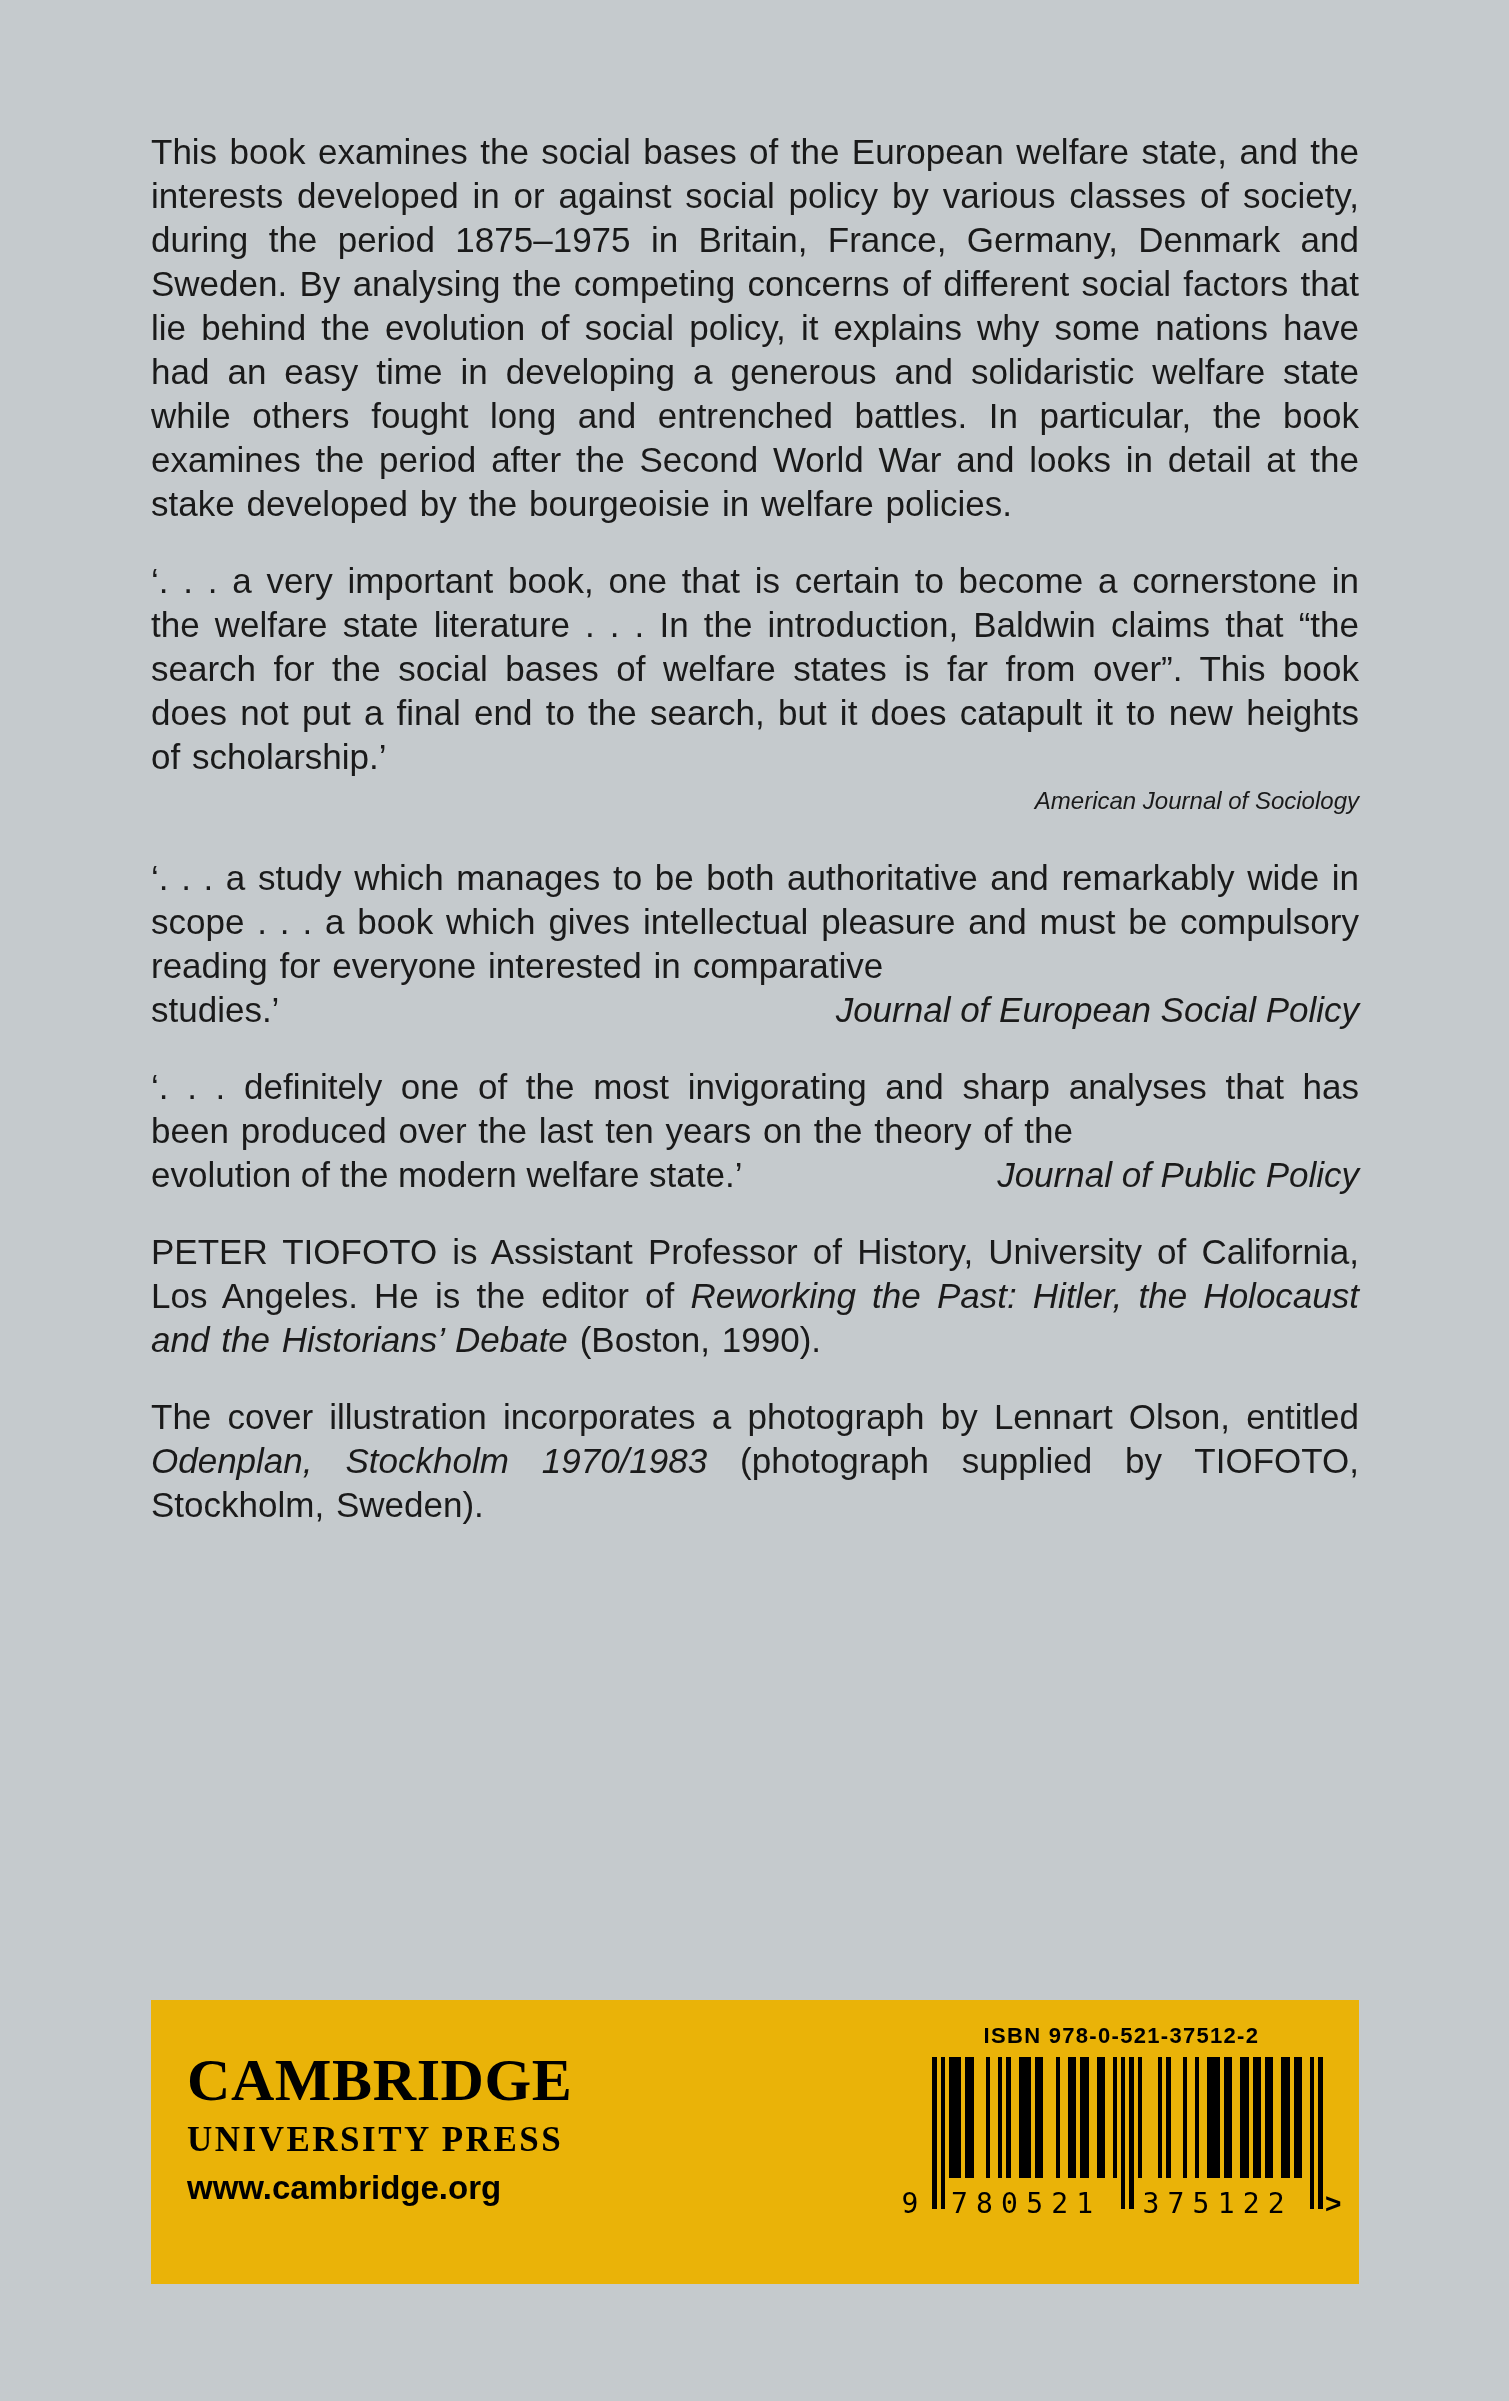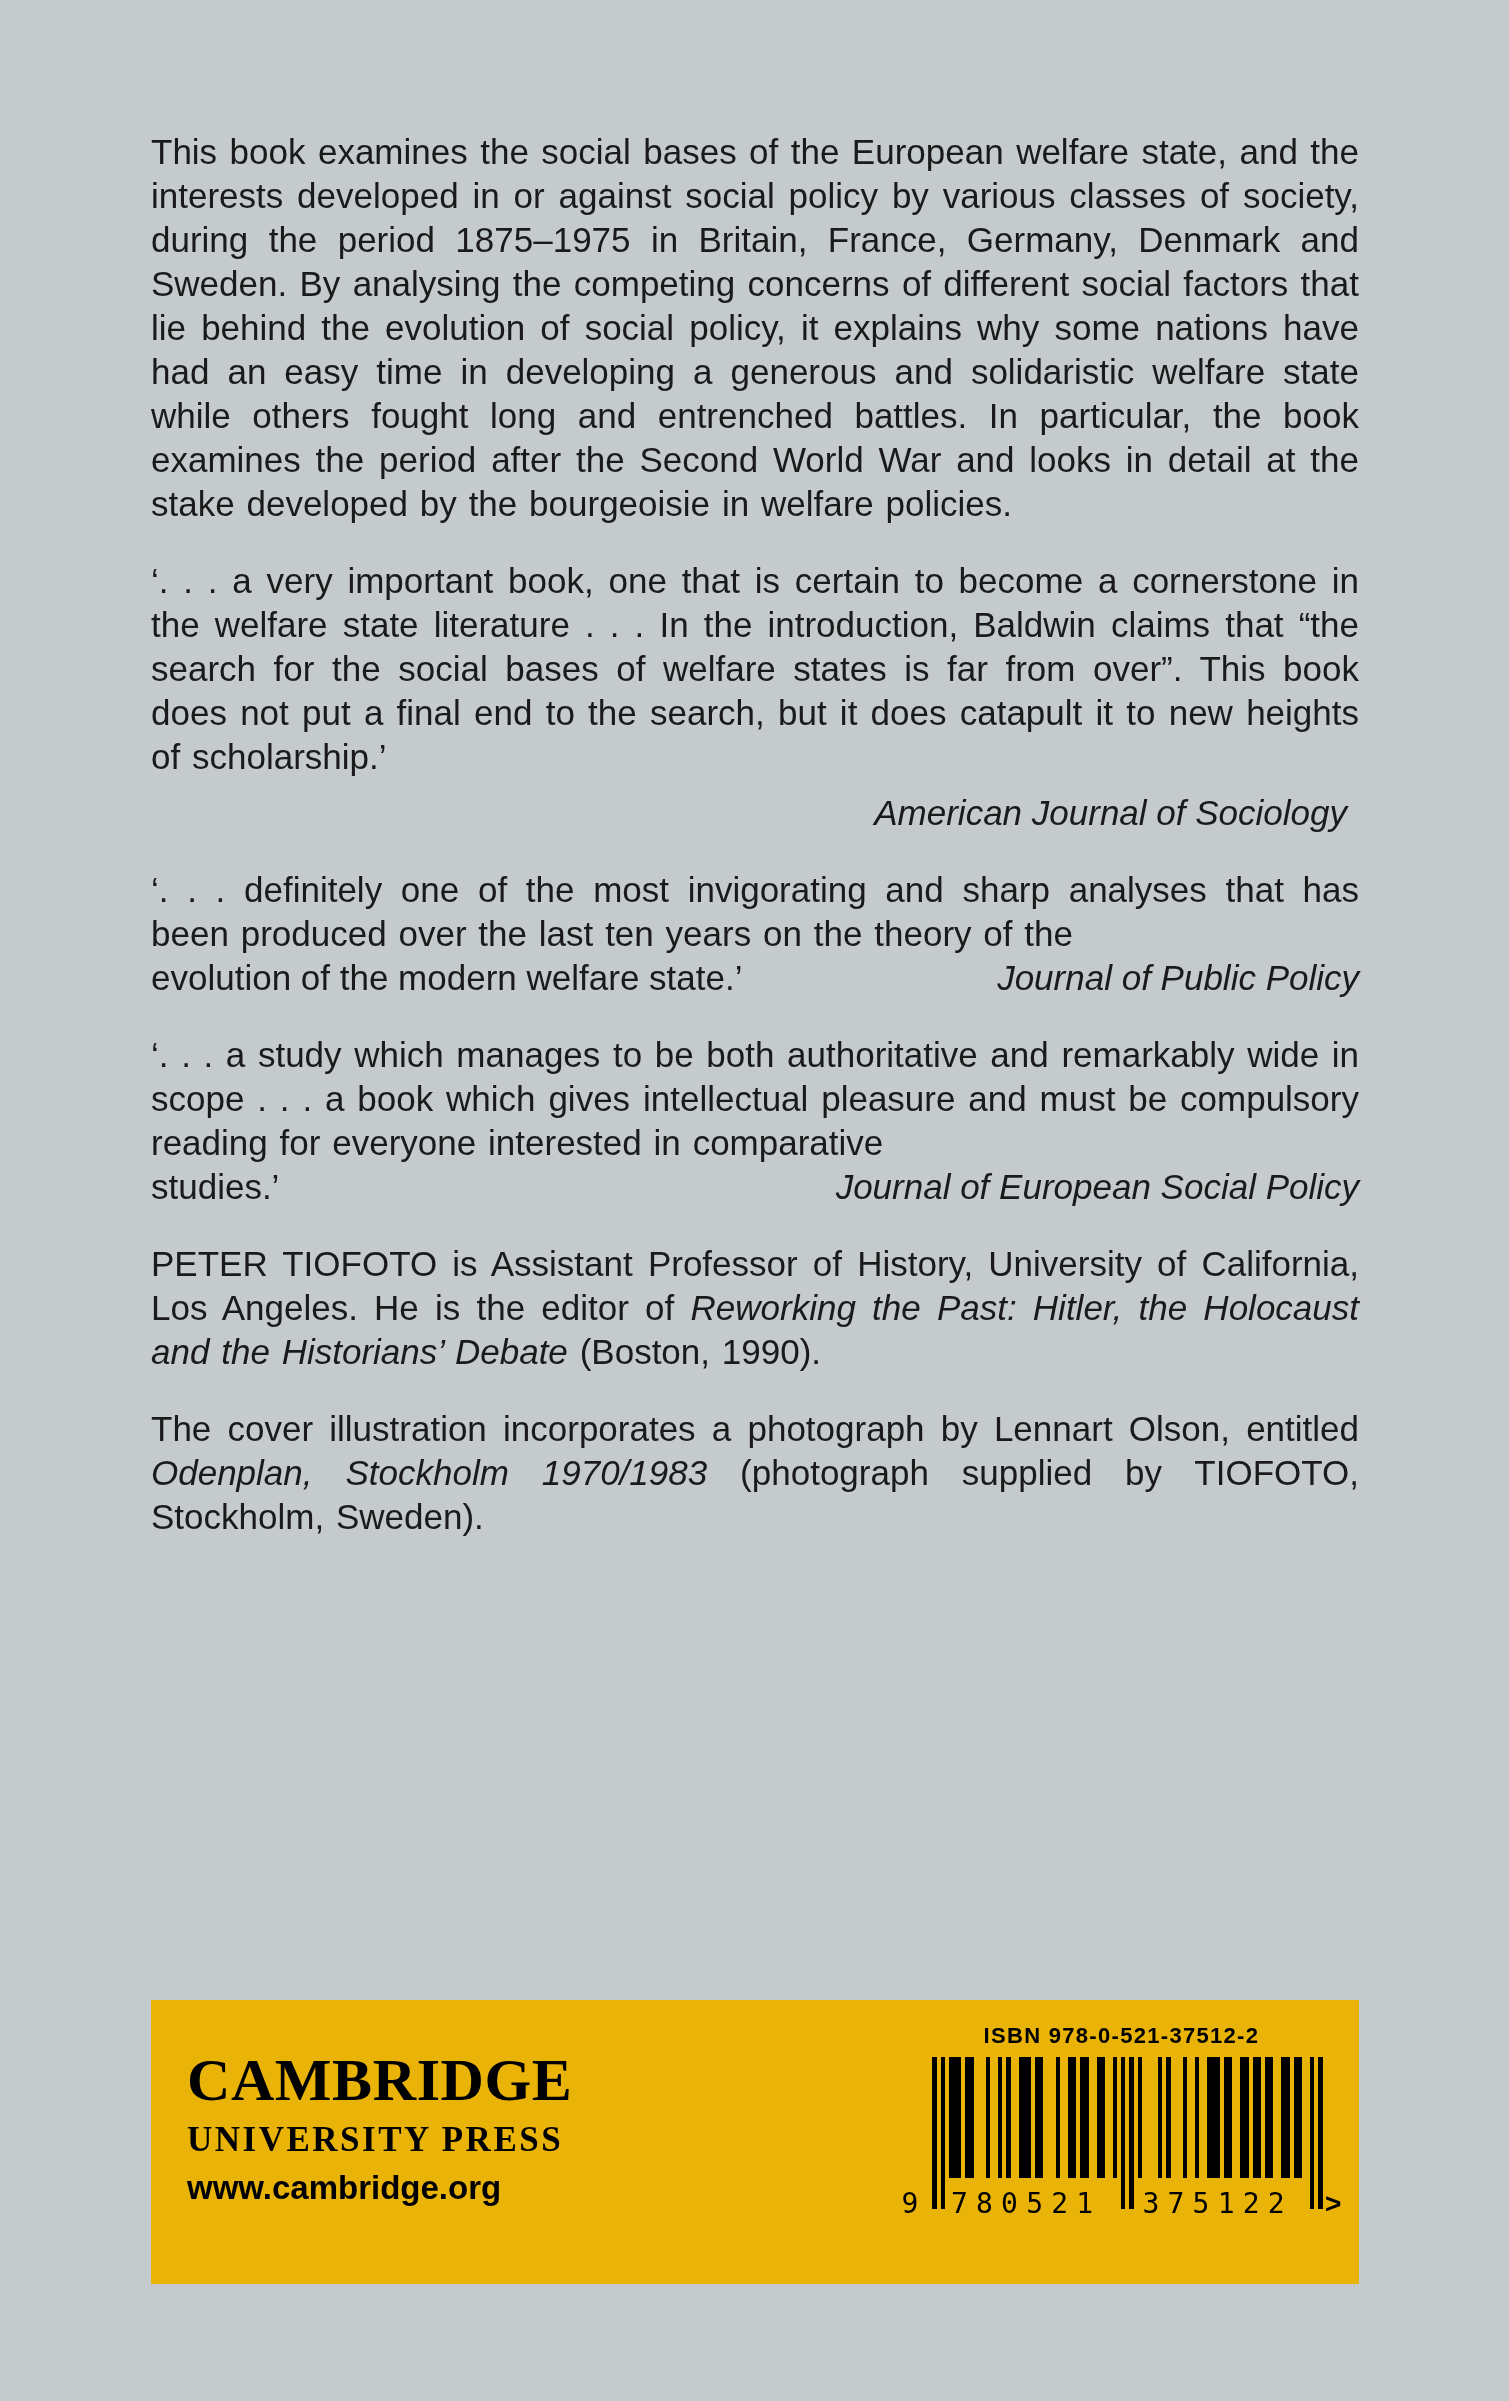--- a/index.html
+++ b/index.html
@@ -33,22 +33,22 @@
 
   .indent { text-indent: 52px; }
 
   .block { margin-top: 33px; }
 
   .attrib {
     font-style: italic;
   }
 
   .attrib-line {
-    margin: 12px;
-    font-size: 35px;
+    margin: 0;
+    font-size: 24px;
     line-height: 44px;
     text-align: right;
     font-style: italic;
   }
 
   .lastline {
     display: flex;
     justify-content: space-between;
     align-items: baseline;
     font-size: 35px;
@@ -160,32 +160,32 @@
   <div class="content">
 
     <p class="para">This book examines the social bases of the European welfare state, and the interests developed in or against social policy by various classes of society, during the period 1875–1975 in Britain, France, Germany, Denmark and Sweden. By analysing the competing concerns of different social factors that lie behind the evolution of social policy, it explains why some nations have had an easy time in developing a generous and solidaristic welfare state while others fought long and entrenched battles. In particular, the book examines the period after the Second World War and looks in detail at the stake developed by the bourgeoisie in welfare policies.</p>
 
     <div class="block">
       <p class="para">‘. . . a very important book, one that is certain to become a cornerstone in the welfare state literature . . . In the introduction, Baldwin claims that “the search for the social bases of welfare states is far from over”. This book does not put a final end to the search, but it does catapult it to new heights of scholarship.’</p>
       <p class="attrib-line">American Journal of Sociology</p>
     </div>
 
     <div class="block">
+      <p class="para">‘. . . a study which manages to be both authoritative and remarkably wide in scope . . . a book which gives intellectual pleasure and must be compulsory reading for everyone interested in comparative</p>
+      <div class="lastline">
+        <span>studies.’</span>
+        <span class="attrib">Journal of European Social Policy</span>
+      </div>
+    </div>
+
+    <div class="block">
       <p class="para">‘. . . definitely one of the most invigorating and sharp analyses that has been produced over the last ten years on the theory of the</p>
       <div class="lastline">
         <span>evolution of the modern welfare state.’</span>
         <span class="attrib">Journal of Public Policy</span>
-      </div>
-    </div>
-
-    <div class="block">
-      <p class="para">‘. . . a study which manages to be both authoritative and remarkably wide in scope . . . a book which gives intellectual pleasure and must be compulsory reading for everyone interested in comparative</p>
-      <div class="lastline">
-        <span>studies.’</span>
-        <span class="attrib">Journal of European Social Policy</span>
       </div>
     </div>
 
     <p class="para block"><span>PETER TIOFOTO is Assistant Professor of History, University of California, Los Angeles. He is the editor of </span><i>Reworking the Past: Hitler, the Holocaust and the Historians’ Debate</i><span> (Boston, 1990).</span></p>
 
     <p class="para block"><span>The cover illustration incorporates a photograph by Lennart Olson, entitled </span><i>Odenplan, Stockholm 1970/1983</i><span> (photograph supplied by TIOFOTO, Stockholm, Sweden).</span></p>
 
   </div>
 
   <div class="publisher-box">

